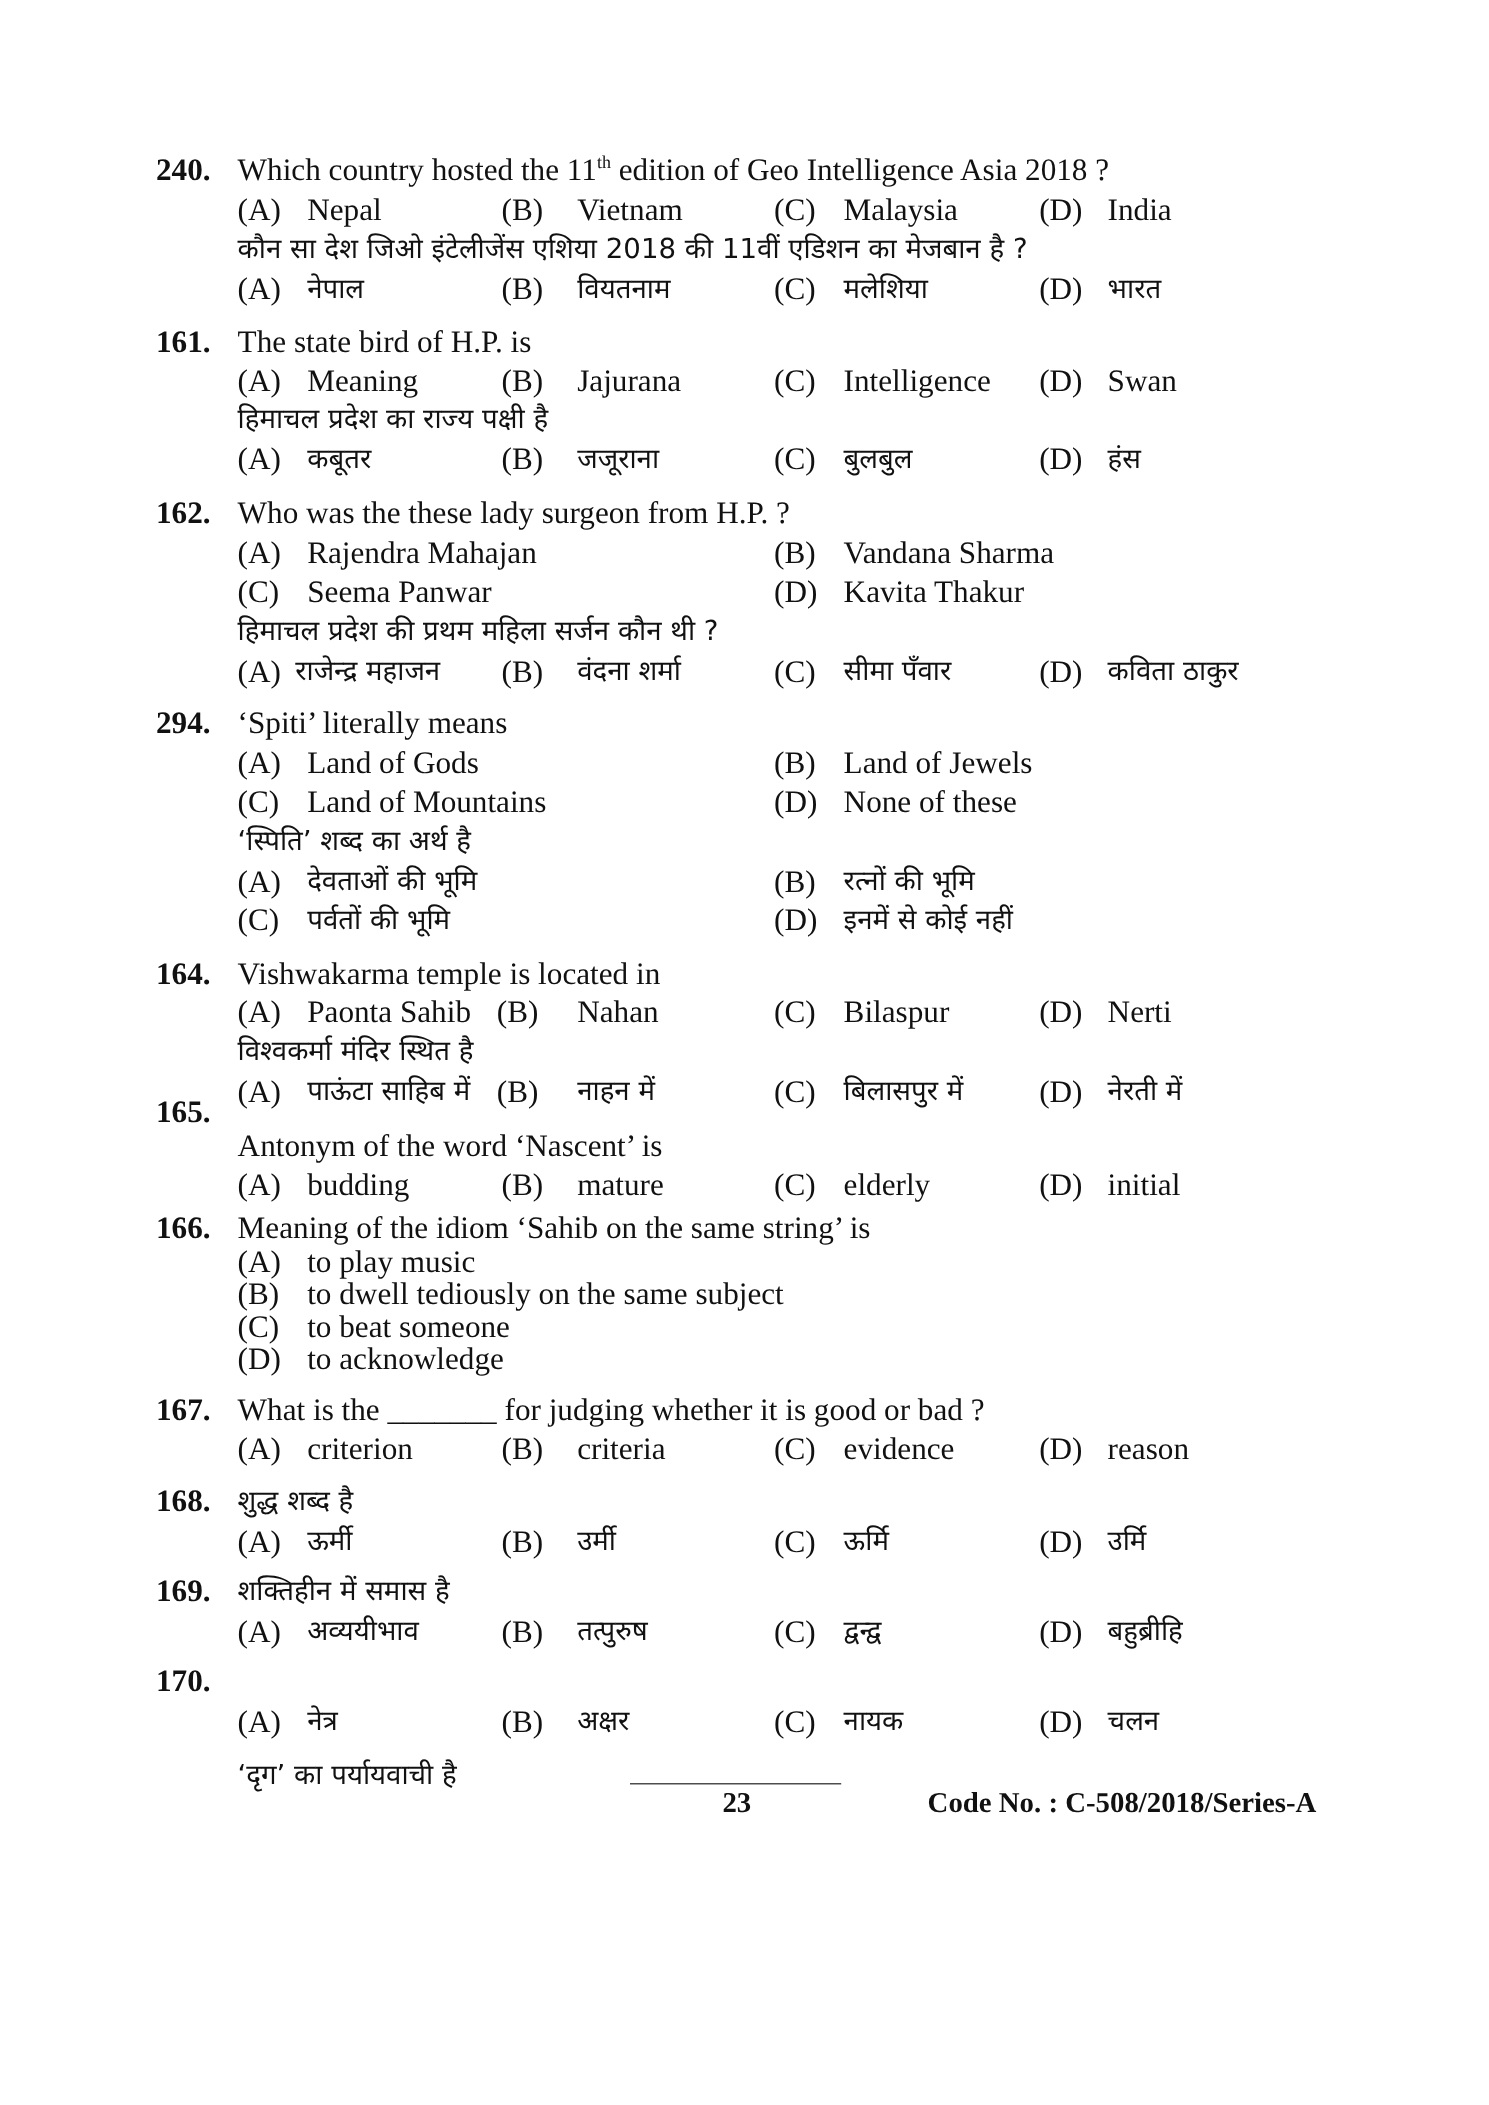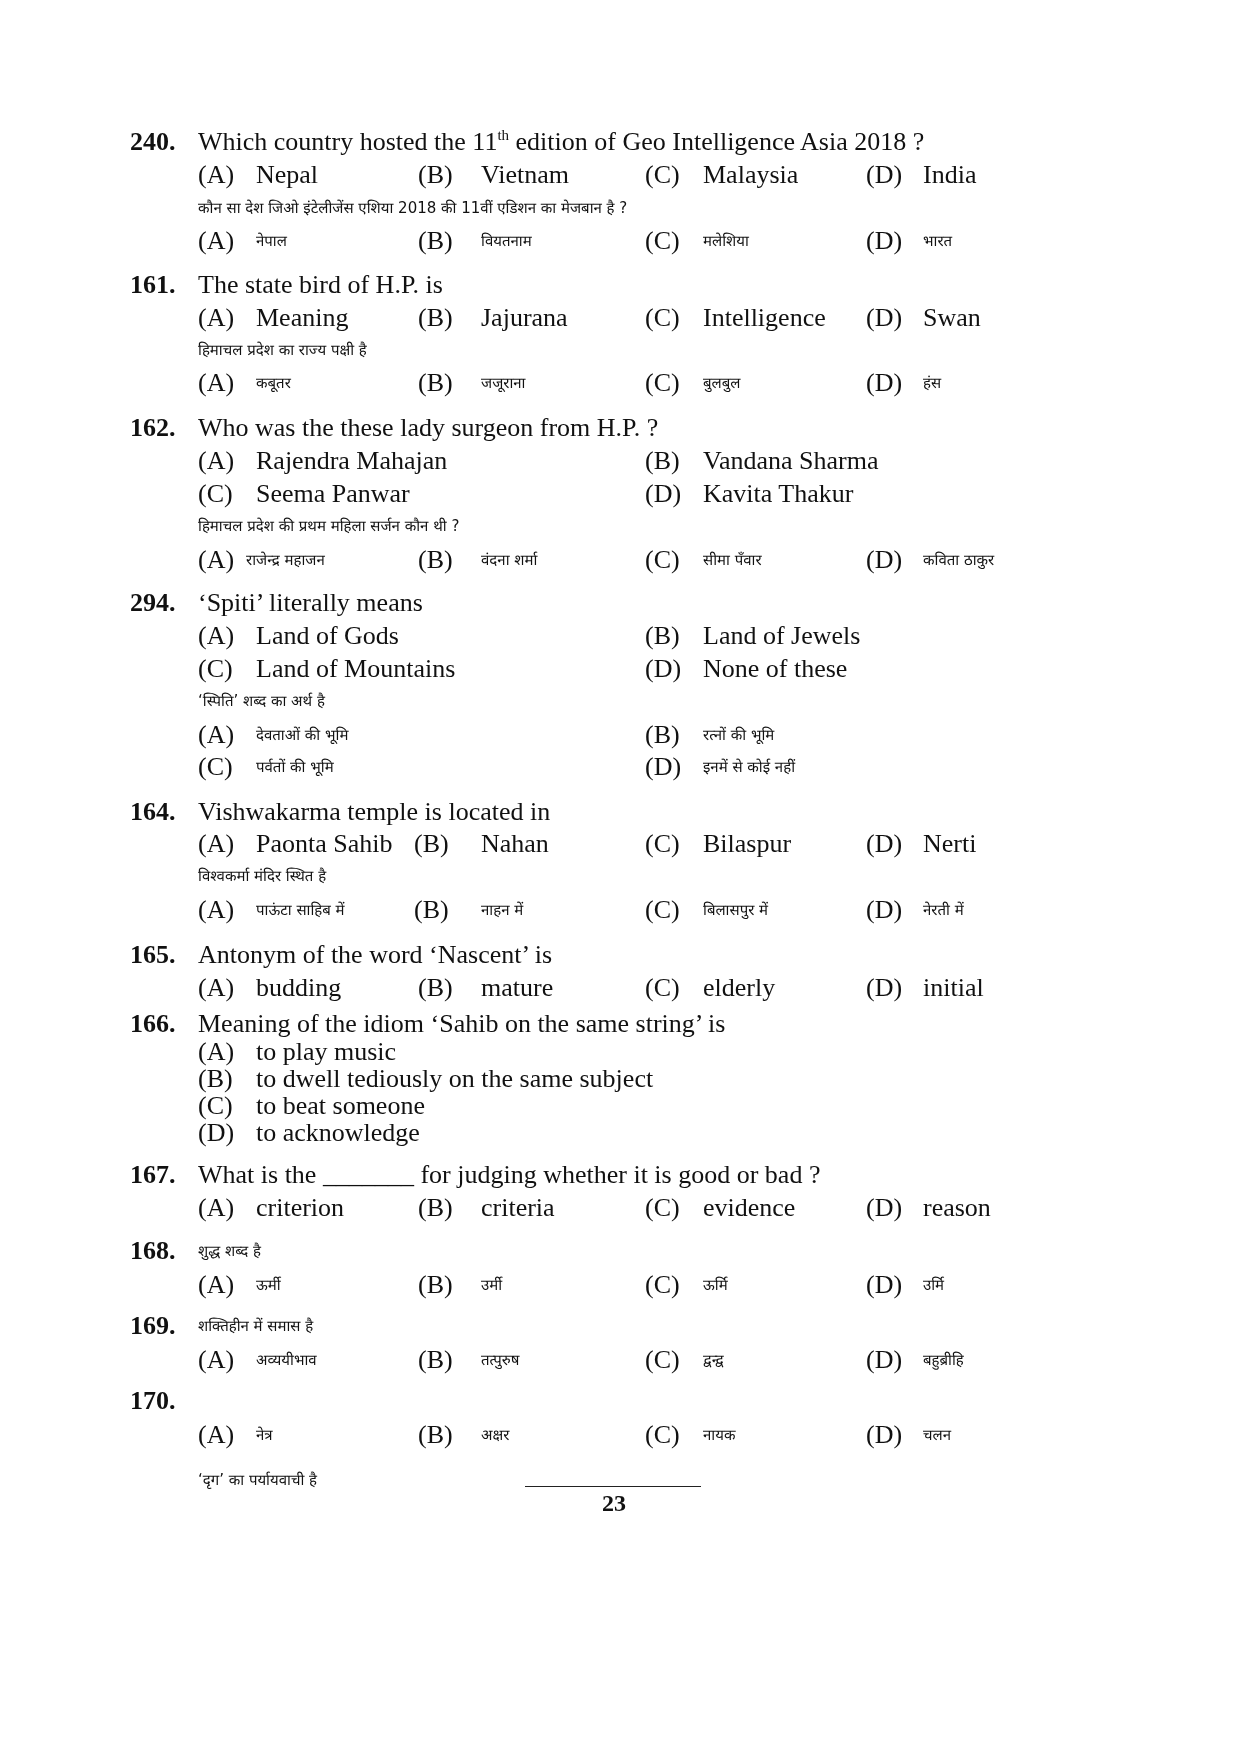--- a/index.html
+++ b/index.html
@@ -8,21 +8,21 @@
     width: 1241px;
     height: 1754px;
     background: #ffffff;
     color: #111111;
     font-family: "Liberation Serif", "DejaVu Serif", serif;
     font-size: 26px;
     overflow: hidden;
   }
   .ln { position: absolute; white-space: nowrap; line-height: 30px; }
   .qnum { font-weight: bold; }
-  .hi { font-family: "DejaVu Sans", sans-serif; font-size: 15px; }
+  .hi { font-family: "DejaVu Sans", sans-serif; font-size: 23px; }
   .sup { font-size: 15px; vertical-align: super; line-height: 0; }
   .tight { line-height: 26px; }
   #rule { position: absolute; left: 525px; top: 1486px; width: 176px; height: 1px; background: #222; }
   .footer { position: absolute; font-weight: bold; font-size: 24px; }
 </style>
 </head>
 <body>
 
 <div id="page">
 
@@ -130,21 +130,21 @@
     <span class="ln hi" style="left:256px;top:895px">पाऊंटा साहिब में</span>
     <span class="ln" style="left:414px;top:895px">(B)</span>
     <span class="ln hi" style="left:481px;top:895px">नाहन में</span>
     <span class="ln" style="left:645px;top:895px">(C)</span>
     <span class="ln hi" style="left:703px;top:895px">बिलासपुर में</span>
     <span class="ln" style="left:866px;top:895px">(D)</span>
     <span class="ln hi" style="left:923px;top:895px">नेरती में</span>
   </div>
 
   <div>
-    <span class="ln qnum" style="left:130px;top:940px">165.</span>
+    <span class="ln qnum" style="left:130px;top:912px">165.</span>
     <span class="ln" style="left:198px;top:940px">Antonym of the word ‘Nascent’ is</span>
     <span class="ln" style="left:198px;top:973px">(A)</span>
     <span class="ln" style="left:256px;top:973px">budding</span>
     <span class="ln" style="left:418px;top:973px">(B)</span>
     <span class="ln" style="left:481px;top:973px">mature</span>
     <span class="ln" style="left:645px;top:973px">(C)</span>
     <span class="ln" style="left:703px;top:973px">elderly</span>
     <span class="ln" style="left:866px;top:973px">(D)</span>
     <span class="ln" style="left:923px;top:973px">initial</span>
   </div>
@@ -209,14 +209,15 @@
     <span class="ln" style="left:418px;top:1420px">(B)</span>
     <span class="ln hi" style="left:481px;top:1420px">अक्षर</span>
     <span class="ln" style="left:645px;top:1420px">(C)</span>
     <span class="ln hi" style="left:703px;top:1420px">नायक</span>
     <span class="ln" style="left:866px;top:1420px">(D)</span>
     <span class="ln hi" style="left:923px;top:1420px">चलन</span>
   </div>
 
   <div id="rule"></div>
   <span class="footer" style="left:602px;top:1490px">23</span>
+  <span class="footer" style="left:773px;top:1490px">Code No. : C-508/2018/Series-A</span>
 
 </div>
 
 </body></html>

